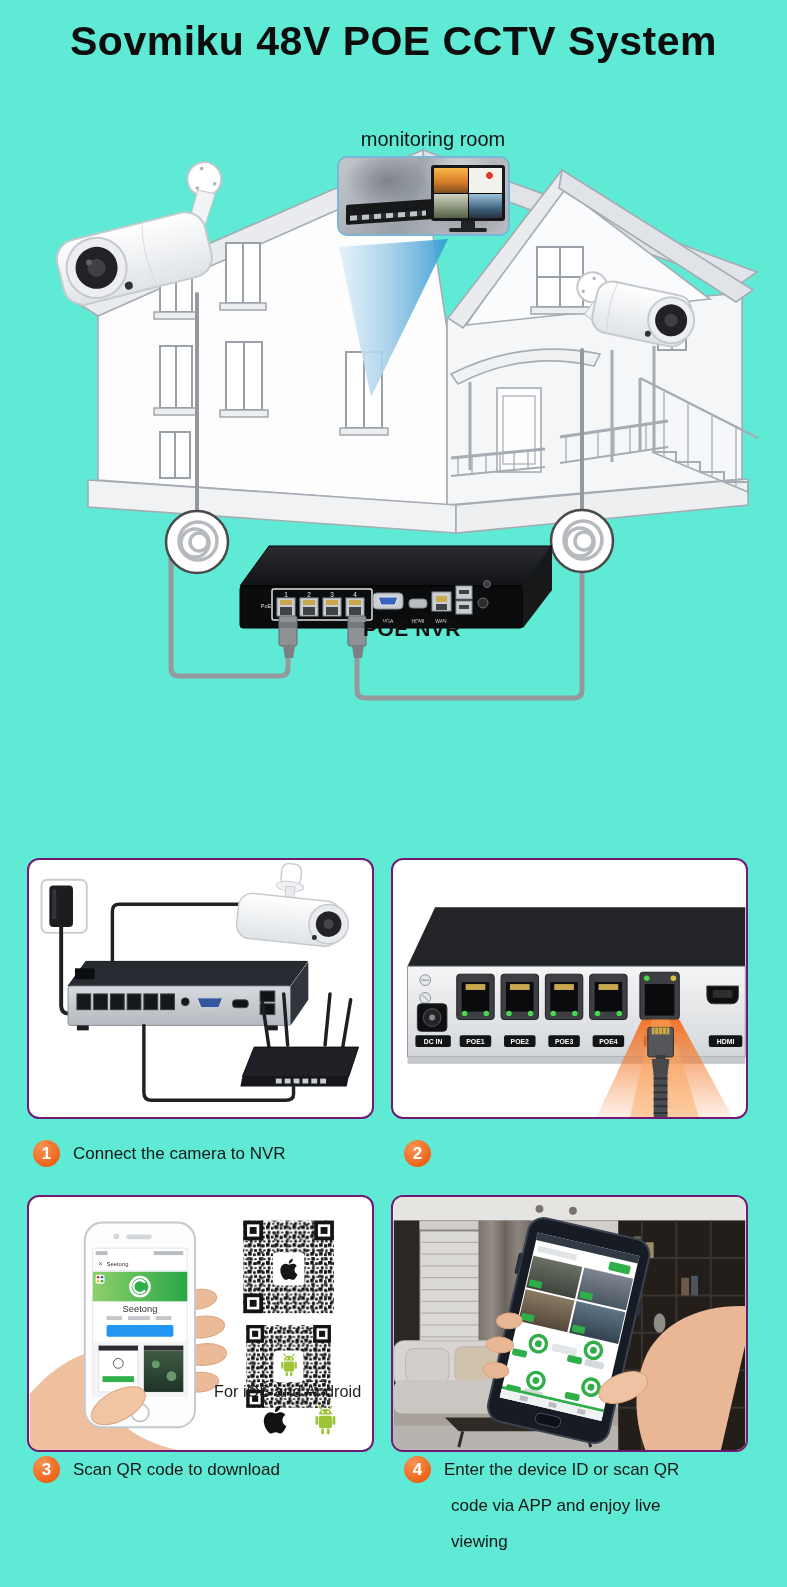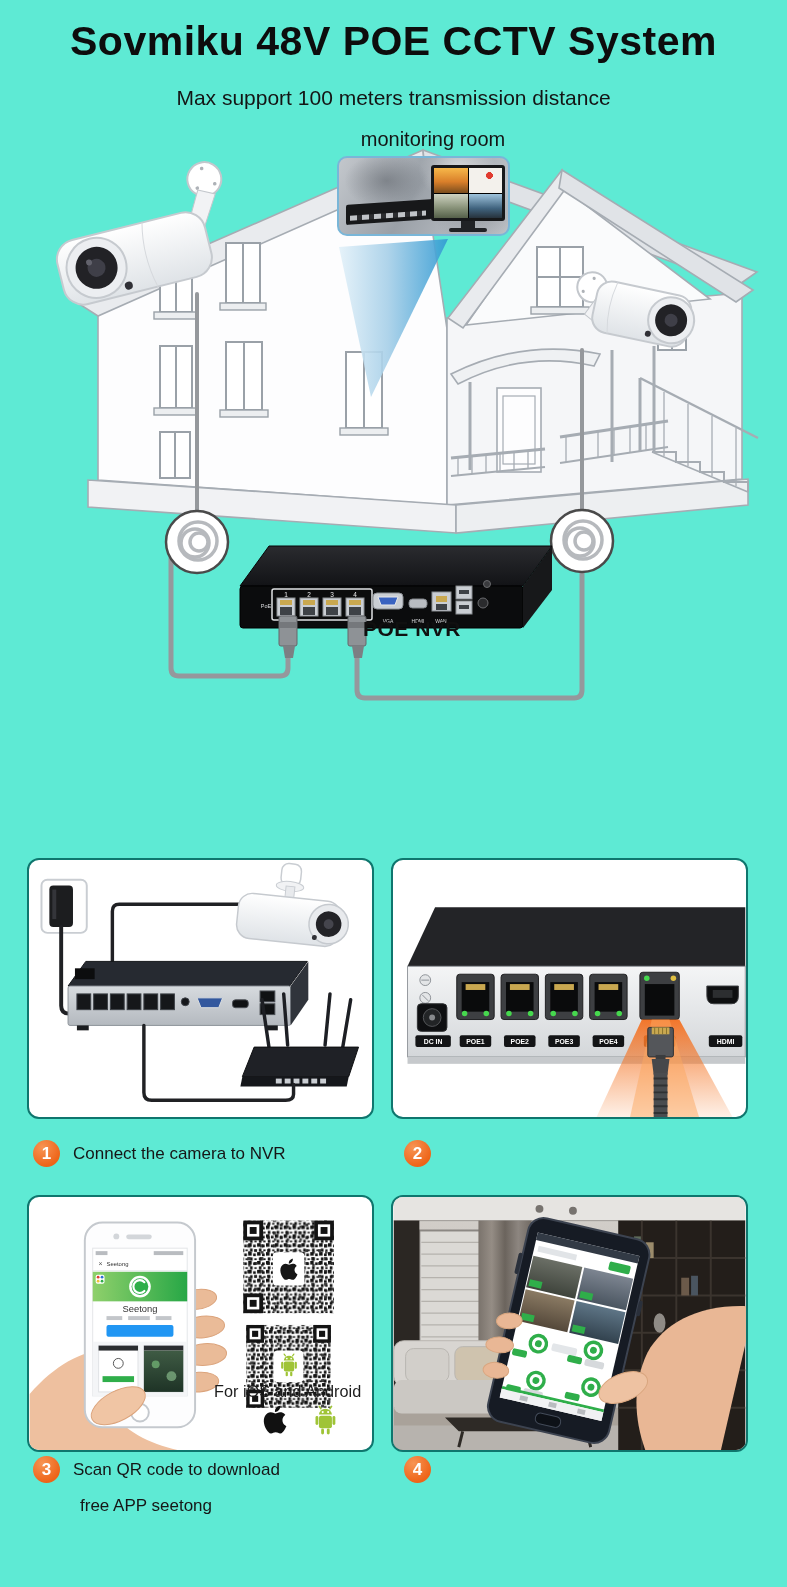--- a/index.html
+++ b/index.html
@@ -26,21 +26,21 @@
   #mb-monitor{left:92px;top:7px;width:74px;height:56px;background:#17181a;border-radius:3px;padding:3px;box-sizing:border-box;}
   #mb-screen{display:grid;width:100%;height:100%;grid-template-columns:1fr 1fr;grid-template-rows:1fr 1fr;gap:1px;background:#000;}
   .mb-cell{width:100%;height:100%;}
   .mb-c1{background:linear-gradient(180deg,#f7b84a,#d97f2a 55%,#7a4d1e);}
   .mb-c2{background:radial-gradient(7px 7px at 62% 30%, #e03b2f 48%, transparent 52%),#f3f1ec;}
   .mb-c3{background:linear-gradient(180deg,#cfd3c2,#8b957c 55%,#55604a);}
   .mb-c4{background:linear-gradient(180deg,#9fc4dd,#40637e 60%,#27323c);}
   #mb-neck{left:122px;top:63px;width:14px;height:7px;background:#202225;}
   #mb-base{left:110px;top:70px;width:38px;height:4px;background:#202225;border-radius:2px;}
 
-  .panel{position:absolute;border:2px solid #0f766e;border-radius:12px;background:#fff;overflow:hidden;box-sizing:border-box;}
+  .panel{position:absolute;border:2px solid #701a75;border-radius:12px;background:#fff;overflow:hidden;box-sizing:border-box;}
   #panel-1{left:27px;top:858px;width:347px;height:261px;}
   #panel-2{left:391px;top:858px;width:357px;height:261px;}
   #panel-3{left:27px;top:1195px;width:347px;height:257px;}
   #panel-4{left:391px;top:1195px;width:357px;height:257px;}
 
   .step{position:absolute;display:flex;align-items:flex-start;gap:13px;}
   .step-num{flex:none;width:27px;height:27px;border-radius:50%;margin-top:4px;
      background:radial-gradient(circle at 35% 28%,#f79454,#ee6418 72%);
      color:#fff;font-size:17px;font-weight:bold;display:flex;align-items:center;justify-content:center;}
   .step-lines{font-size:17px;color:#161616;line-height:36px;}
@@ -266,21 +266,20 @@
       <rect x="594" y="286" width="96" height="52" rx="15" fill="url(#camg)" stroke="#c6cacf" stroke-width="2"></rect>
       <path d="M612,286 q-6,26 0,52" fill="none" stroke="#d6d9dd"></path>
       <circle cx="672" cy="312" r="23" fill="#eceef1" stroke="#c6cacf" stroke-width="2"></circle>
       <circle cx="672" cy="312" r="16" fill="#222226"></circle>
       <circle cx="672" cy="312" r="6.5" fill="#3f3f48"></circle>
       <circle cx="652" cy="330" r="3" fill="#303036"></circle>
     </g>
   </svg>
 
   <div class="abs ctr" id="main-title">Sovmiku 48V POE CCTV System</div>
-  <div class="abs ctr" id="subtitle">Max support 100 meters transmission distance</div>
   <div class="abs ctr" id="monitoring-label">monitoring room</div>
 
   <div class="abs" id="monitor-box">
     <div class="abs" id="mb-nvr"></div>
     <div class="abs" id="mb-monitor">
       <div id="mb-screen">
         <div class="mb-cell mb-c1"></div>
         <div class="mb-cell mb-c2"></div>
         <div class="mb-cell mb-c3"></div>
         <div class="mb-cell mb-c4"></div>
@@ -784,20 +783,24 @@
         </g>
         <ellipse cx="246" cy="180" rx="26" ry="14" transform="rotate(-35 246 180)" fill="#eec2a2" stroke="#d9a67f"></ellipse>
       </g>
     </svg>
   </div>
 
   <div class="step" id="step-3">
     <div class="step-num">3</div>
     <div class="step-lines">
       <div>Scan QR code to download</div>
-      <div class="indent">free APP seetong</div>
     </div>
   </div>
   <div class="step" id="step-4">
     <div class="step-num">4</div>
+    <div class="step-lines">
+      <div>Enter the device ID or scan QR</div>
+      <div class="indent">code via APP  and enjoy live</div>
+      <div class="indent">viewing</div>
+    </div>
   </div>
 
 </div>
 
 </body></html>

